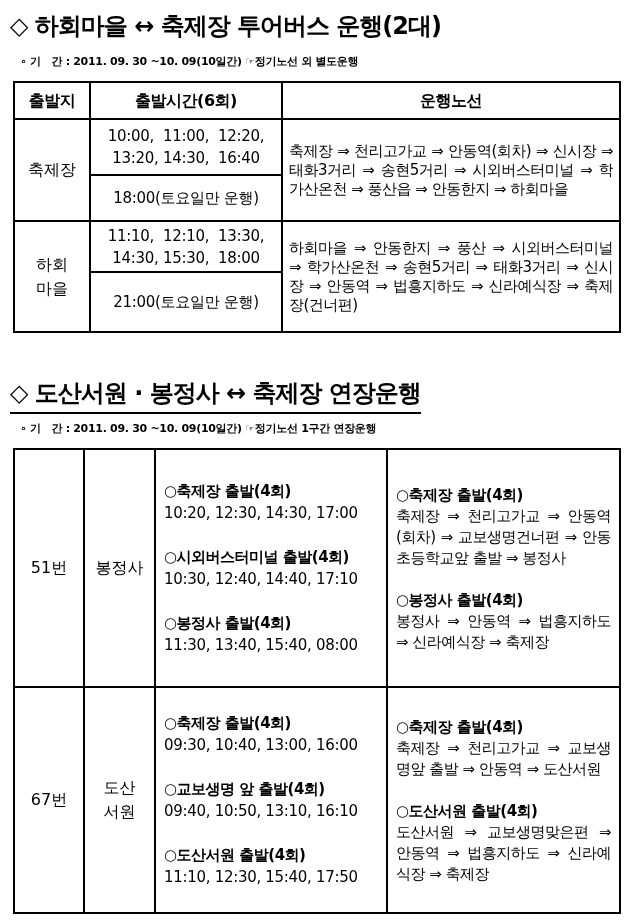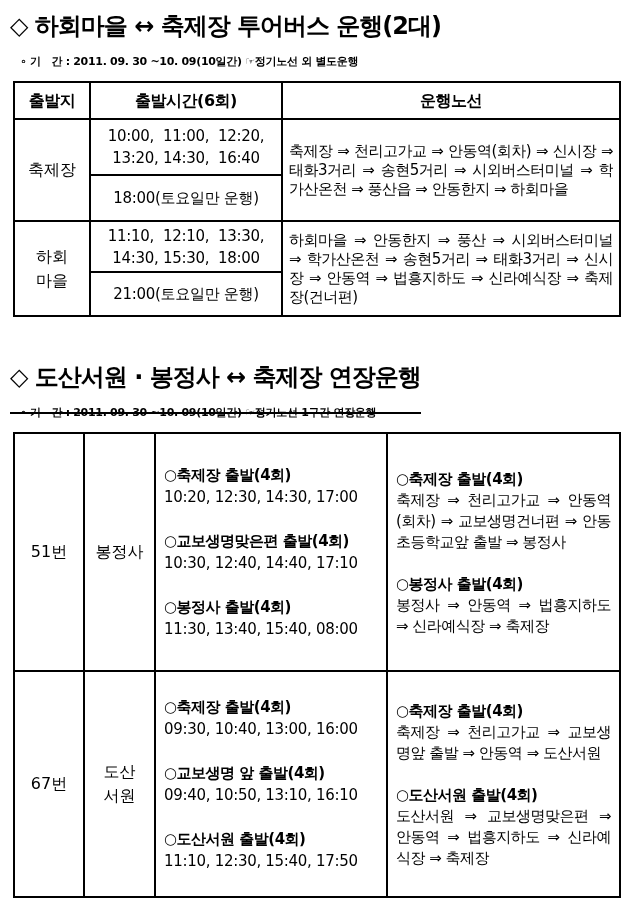--- a/index.html
+++ b/index.html
@@ -11,21 +11,21 @@
     padding: 10px 0 0 13px;
     overflow: hidden;
   }
   .sec-title {
     font-size: 24px; font-weight: bold;
     letter-spacing: -1px; white-space: nowrap;
     margin: 0 0 12px -3px;
   }
   .sec-title .u {
     border-bottom: 2px solid #000;
-    padding-bottom: 21px;
+    padding-bottom: 5px;
   }
   .sec-title.second { margin-top: 44px; }
   .period {
     font-size: 11px; font-weight: bold;
     white-space: pre; letter-spacing: -0.3px;
     margin: 0 0 12px 7px;
   }
   table {
     border-collapse: collapse; table-layout: fixed;
     width: 606px;
@@ -103,21 +103,21 @@
   <tr>
     <td class="origin" rowspan="2">하회
 마을</td>
     <td class="times times-main" style="height:51px">11:10,  12:10,  13:30,
 14:30, 15:30,  18:00</td>
     <td class="route" rowspan="2">
       <div class="clip">하회마을 ⇒ 안동한지 ⇒ 풍산 ⇒ 시외버스터미널 ⇒ 학가산온천 ⇒ 송현5거리 ⇒ 태화3거리 ⇒ 신시장 ⇒ 안동역 ⇒ 법흥지하도 ⇒ 신라예식장 ⇒ 축제장(건너편)</div>
     </td>
   </tr>
   <tr>
-    <td class="times times-extra" style="height:44px">21:00(토요일만 운행)</td>
+    <td class="times times-extra" style="height:60px">21:00(토요일만 운행)</td>
   </tr>
 </tbody>
   </table>
 
 <div class="sec-title second">
   <span class="u">◇ 도산서원 · 봉정사 ↔ 축제장 연장운행</span>
 </div>
 
 <div class="period">∘ 기   간 : 2011. 09. 30 ~10. 09(10일간) ☞정기노선 1구간 연장운행</div>
 
@@ -133,21 +133,21 @@
   <tr class="r1">
     <td class="routeno">51번</td>
     <td class="dest">봉정사</td>
     <td class="sched">
       <div class="clipcol">
         <div class="blk">
           <div class="lbl">○축제장 출발(4회)</div>
           <div class="tms">10:20, 12:30, 14:30, 17:00</div>
         </div>
         <div class="blk">
-          <div class="lbl">○교보생명맞은편 출발(4회)</div>
+          <div class="lbl">○시외버스터미널 출발(4회)</div>
           <div class="tms">10:30, 12:40, 14:40, 17:10</div>
         </div>
         <div class="blk">
           <div class="lbl">○봉정사 출발(4회)</div>
           <div class="tms">11:30, 13:40, 15:40, 08:00</div>
         </div>
       </div>
     </td>
     <td class="ext">
       <div class="clipcol">

